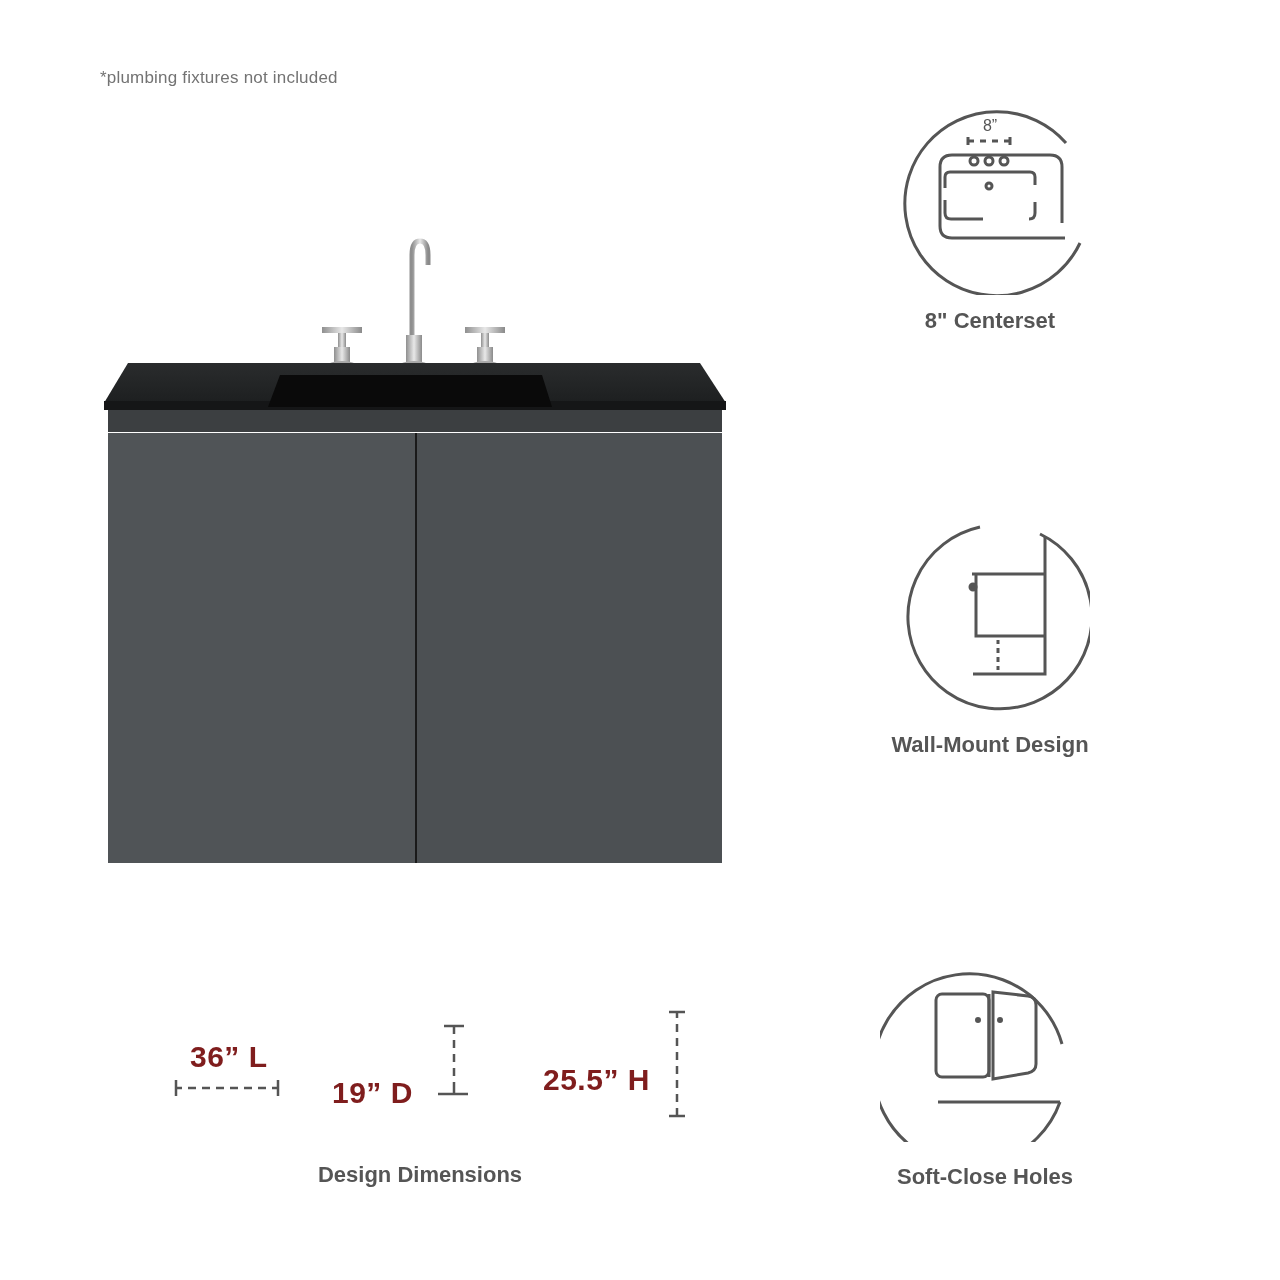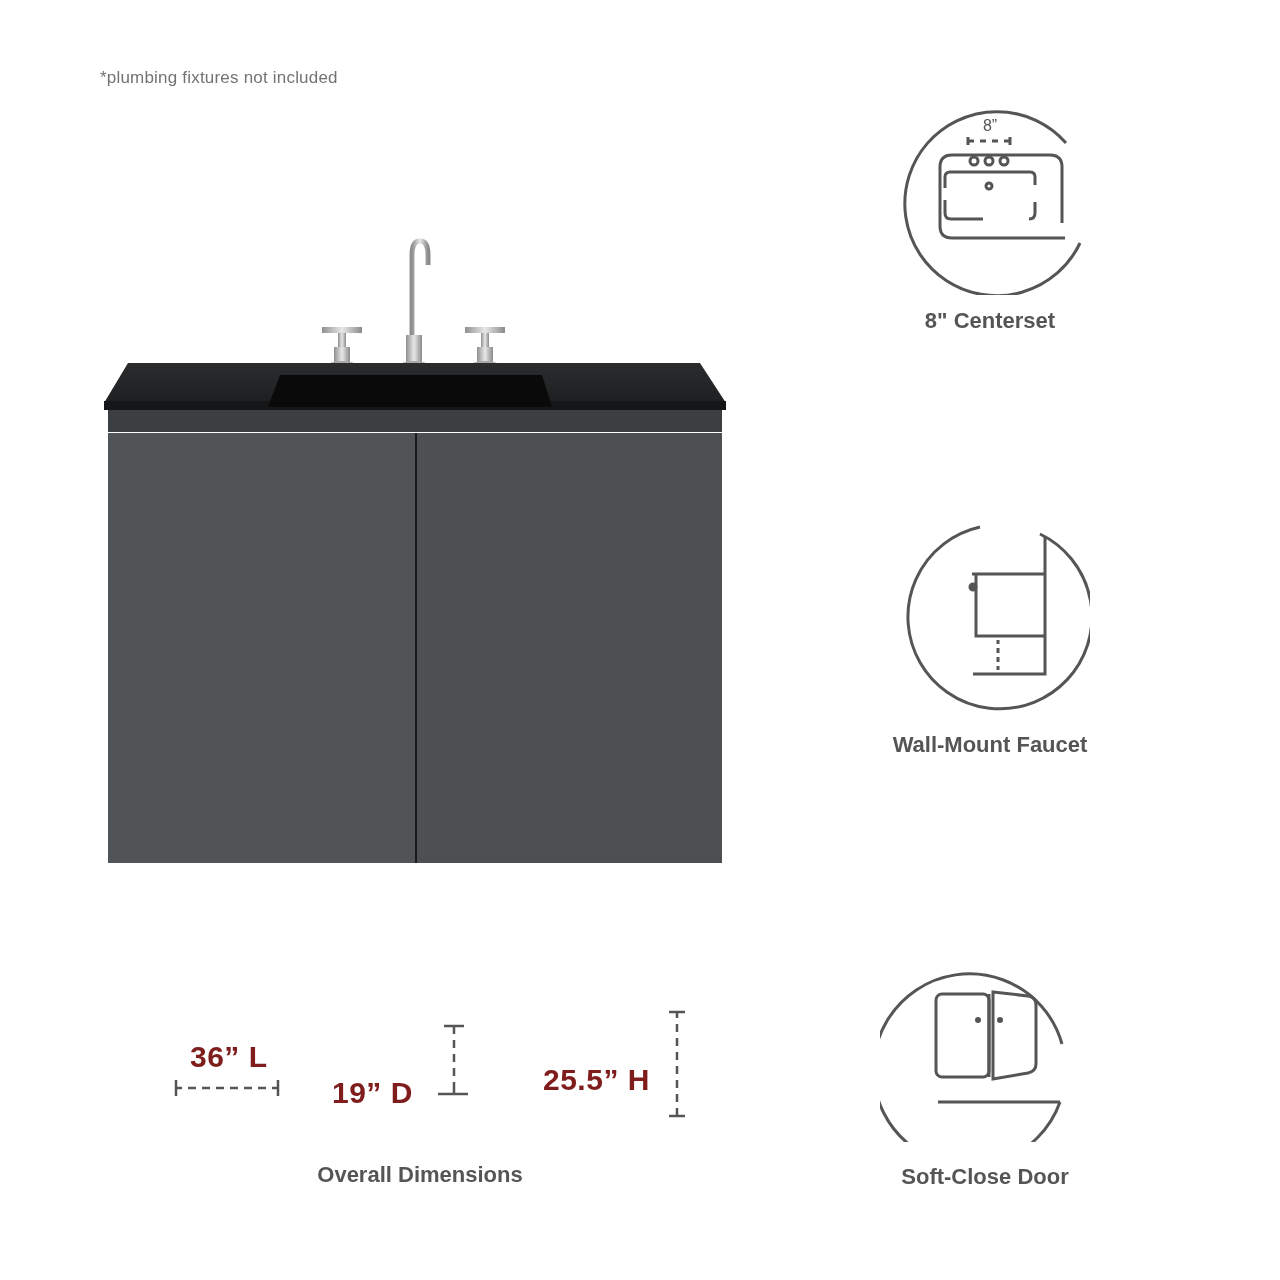--- a/index.html
+++ b/index.html
@@ -77,34 +77,34 @@
 
 <div class="abs" style="left:890px; top:522px;">
   <svg width="200" height="190" viewBox="0 0 200 190" fill="none" stroke="#555" stroke-width="3">
     <path d="M145 12 A92 92 0 1 1 85 5" transform="translate(5,0)"></path>
     <path d="M155 15 V152 H83"></path>
     <path d="M82 52 H155 M86 52 V114 H155"></path>
     <circle cx="83" cy="65" r="3" fill="#555"></circle>
     <path d="M108 118 v4 M108 126 v5 M108 135 v5 M108 144 v4"></path>
   </svg>
 </div>
-<div class="abs feature-label" style="left:860px; top:728px; width:260px;">Wall-Mount Faucet</div>
+<div class="abs feature-label" style="left:860px; top:728px; width:260px;">Wall-Mount Design</div>
 
 <div class="abs" style="left:880px; top:942px;">
   <svg width="210" height="200" viewBox="0 0 210 200" fill="none" stroke="#555" stroke-width="3">
     <path d="M182 102 A96 96 0 1 0 180 160"></path>
     <path d="M58 160 H180"></path>
     <rect x="56" y="52" width="53" height="83" rx="6"></rect>
     <path d="M109 52 V135"></path>
     <path d="M113 50 L148 54 q8 1 8 9 V122 q0 7 -8 9 L113 137 Z"></path>
     <circle cx="98" cy="78" r="1.5" fill="#555"></circle>
       <circle cx="120" cy="78" r="1.5" fill="#555"></circle>
   </svg>
 </div>
-<div class="abs feature-label" style="left:855px; top:1160px; width:260px;">Soft-Close Door</div>
+<div class="abs feature-label" style="left:855px; top:1160px; width:260px;">Soft-Close Holes</div>
 
 <div class="abs dim-val" style="left:190px; top:1040px;">36” L</div>
 <div class="abs" style="left:174px; top:1078px;">
   <svg width="108" height="20" viewBox="0 0 108 20" fill="none" stroke="#555" stroke-width="2.5">
     <path d="M2 2 v16 M104 2 v16 M2 10 h6 M14 10 h8 M28 10 h8 M42 10 h8 M56 10 h8 M70 10 h8 M84 10 h8 M98 10 h6"></path>
   </svg>
 </div>
 
 <div class="abs dim-val" style="left:332px; top:1040px;margin-top:36px;">19” D</div>
 <div class="abs" style="left:436px; top:1024px;">
@@ -113,13 +113,13 @@
   </svg>
 </div>
 
 <div class="abs dim-val" style="left:543px; top:1040px;margin-top:23px;">25.5” H</div>
 <div class="abs" style="left:666px; top:1010px;">
   <svg width="22" height="108" viewBox="0 0 22 108" fill="none" stroke="#555" stroke-width="2.5">
     <path d="M3 2 h16 M11 2 v6 M11 14 v8 M11 28 v8 M11 42 v8 M11 56 v8 M11 70 v8 M11 84 v8 M11 98 v8 M3 106 h16"></path>
   </svg>
 </div>
 
-<div class="abs dims-title">Overall Dimensions</div>
+<div class="abs dims-title">Design Dimensions</div>
 
 </body></html>

